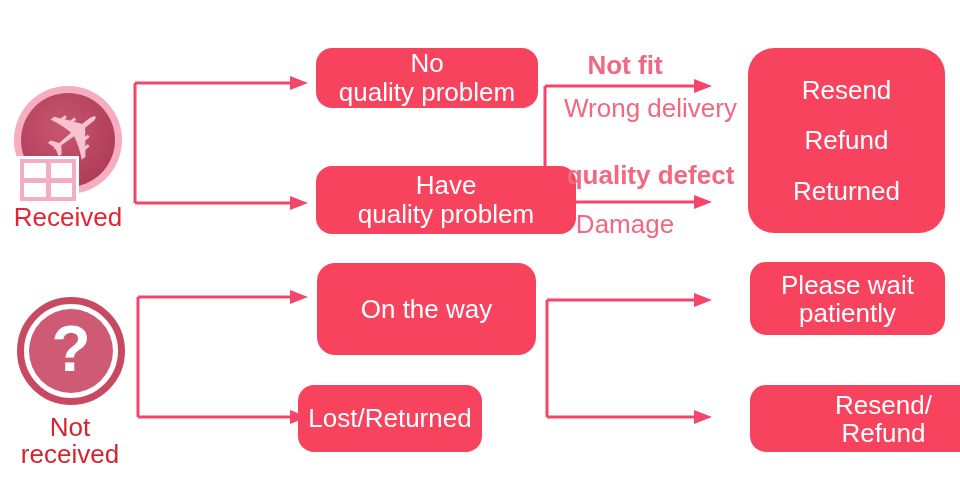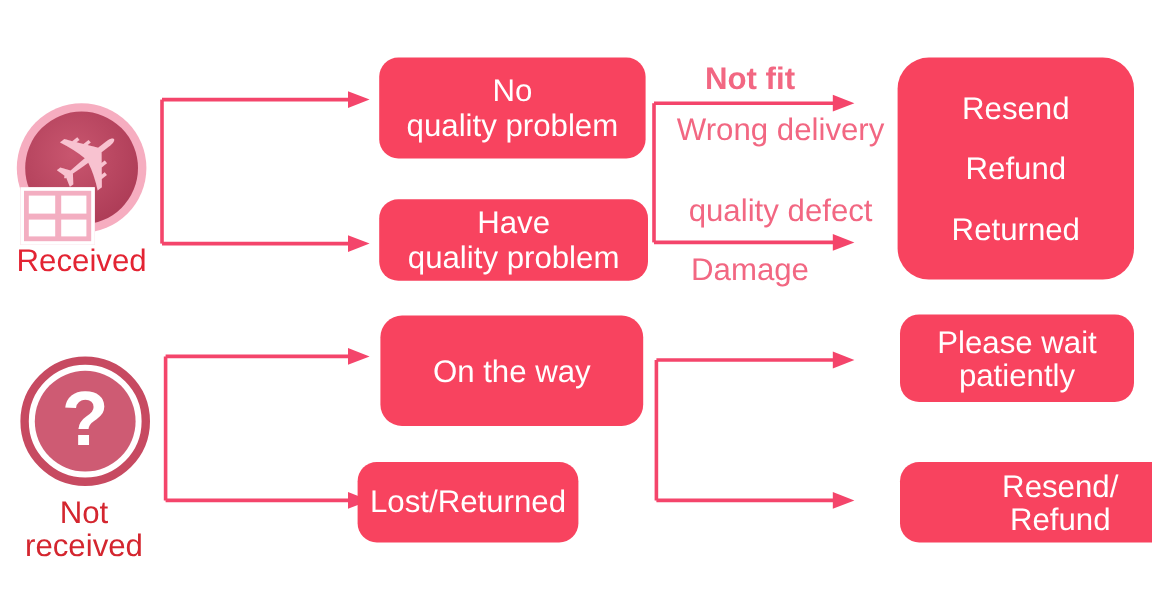--- a/index.html
+++ b/index.html
@@ -9,38 +9,38 @@
   }
   .connector-svg{position:absolute;left:0;top:0;width:960px;height:500px;}
   .connector-svg line{stroke:var(--line,#F4456B);stroke-width:3;}
   .connector-svg polygon{fill:var(--line,#F4456B);}
 
   .flowbox{
     position:absolute;background:var(--box-fill,#F8435F);color:#fff;
     display:flex;align-items:center;justify-content:center;text-align:center;
     font-size:26px;line-height:29px;white-space:pre-line;border-radius:16px;
   }
-  .box-no-quality{left:316px;top:48px;width:222px;height:84px;}
-  .box-have-quality{left:316px;top:166px;width:224px;height:68px;}
+  .box-no-quality{left:316px;top:48px;width:222px;height:60px;}
+  .box-have-quality{left:316px;top:166px;width:260px;height:68px;}
   .box-outcome-received{
     left:748px;top:48px;width:197px;height:185px;border-radius:26px;
     flex-direction:column;justify-content:space-evenly;padding:6px 16px;box-sizing:border-box;
   }
   .box-on-the-way{left:317px;top:263px;width:219px;height:92px;border-radius:18px;}
   .box-lost-returned{left:298px;top:385px;width:184px;height:67px;}
   .box-wait{left:750px;top:262px;width:195px;height:73px;line-height:28px;}
   .box-resend-refund{left:750px;top:385px;width:195px;height:67px;line-height:28px;padding-left:36px;}
 
   .reason{
     position:absolute;color:var(--reason-text,#F26782);font-size:26px;line-height:30px;
     text-align:center;
   }
   .reason-not-fit{left:545px;top:50px;width:160px;font-weight:bold;}
   .reason-wrong-delivery{left:558px;top:93px;width:185px;}
-  .reason-quality-defect{left:558px;top:160px;width:185px;}
+  .reason-quality-defect{left:558px;top:160px;width:185px;font-weight:bold;}
   .reason-damage{left:545px;top:209px;width:160px;}
 
   
   .received-icon{position:absolute;left:14px;top:86px;width:108px;height:108px;}
   .received-ring{
     position:absolute;inset:0;border-radius:50%;
     background:var(--plane-ring,#F6ADC0);
   }
   .received-inner{
     position:absolute;inset:7px;border-radius:50%;

